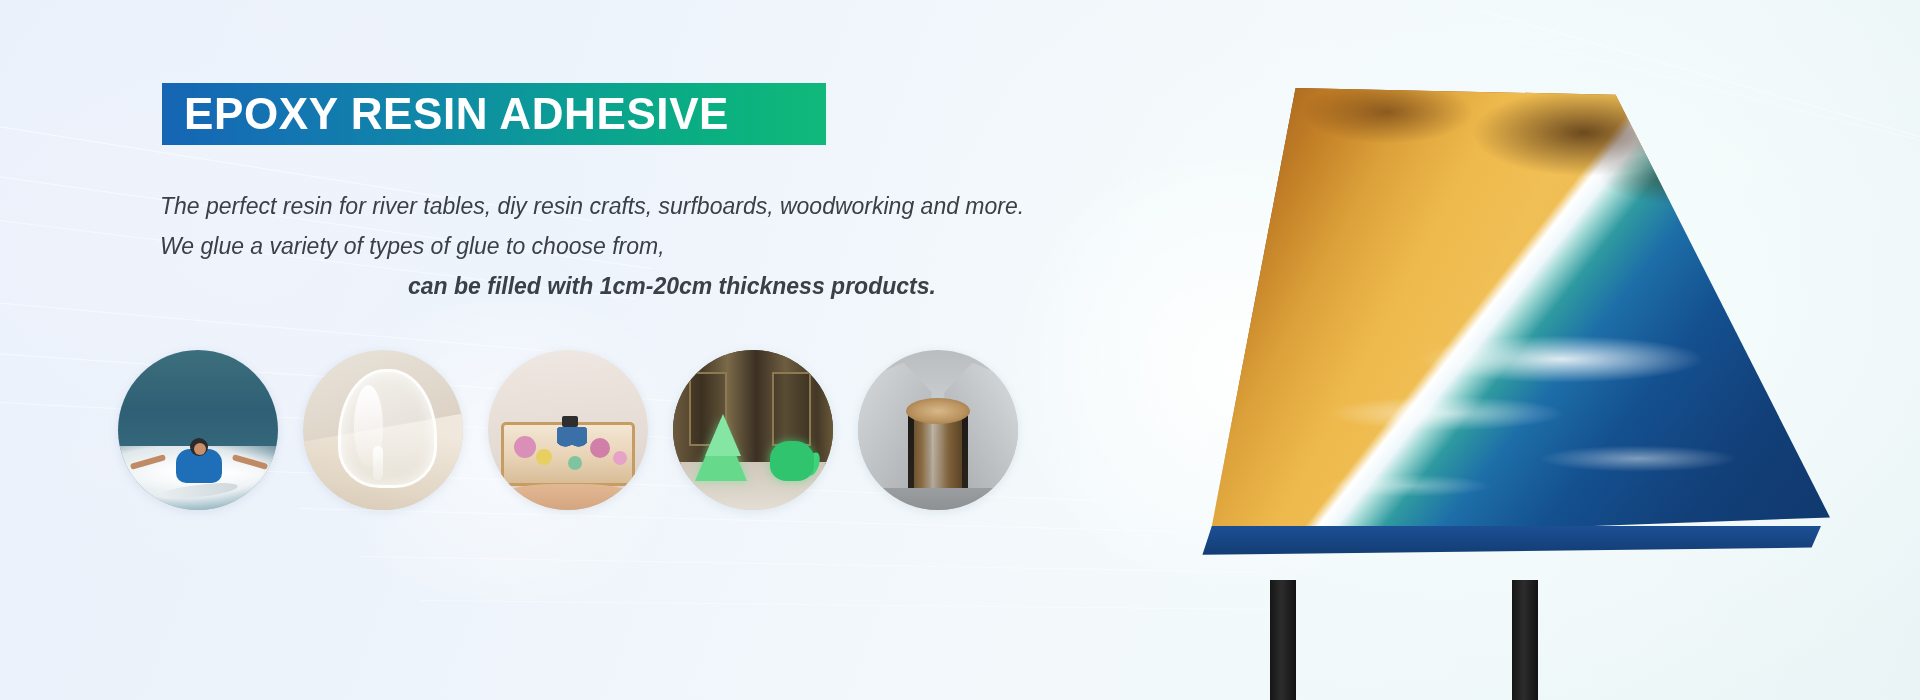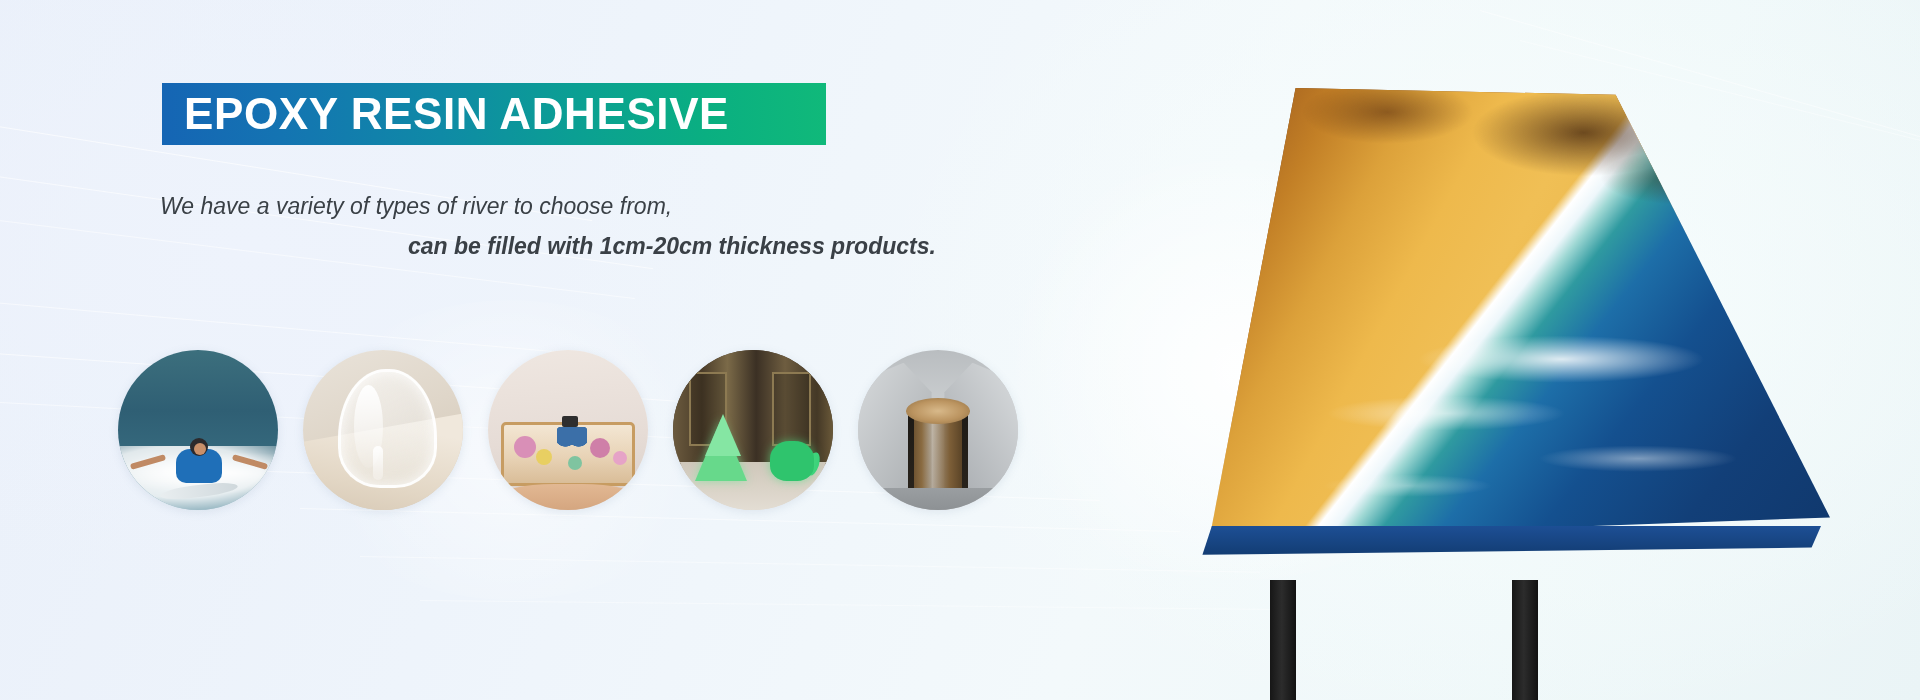--- a/index.html
+++ b/index.html
@@ -290,21 +290,22 @@
     <div class="streak" style="left:1520px;top:40px;width:420px;transform:rotate(14deg);opacity:.45;"></div>
     <div class="glowblob" style="left:980px;top:160px;width:520px;height:420px;"></div>
     <div class="glowblob" style="left:300px;top:300px;width:420px;height:300px;opacity:.6;"></div>
   </div>
 
   <div id="title-bar">
     <span class="txt">EPOXY RESIN ADHESIVE</span>
   </div>
 
   <div id="subtitle">
-    <p>We have a variety of types of river to choose from,</p>
+    <p>The perfect resin for river tables, diy resin crafts, surfboards, woodworking and more.</p>
+    <p>We glue a variety of types of glue to choose from,</p>
     <p class="indent">can be filled with 1cm-20cm thickness products.</p>
   </div>
 
   <div id="thumbs">
 
     <div class="thumb t1" style="left:0px;">
       <div class="scene">
         <div class="wavefoam"></div>
         <div class="foam2"></div>
         <div class="board"></div>

